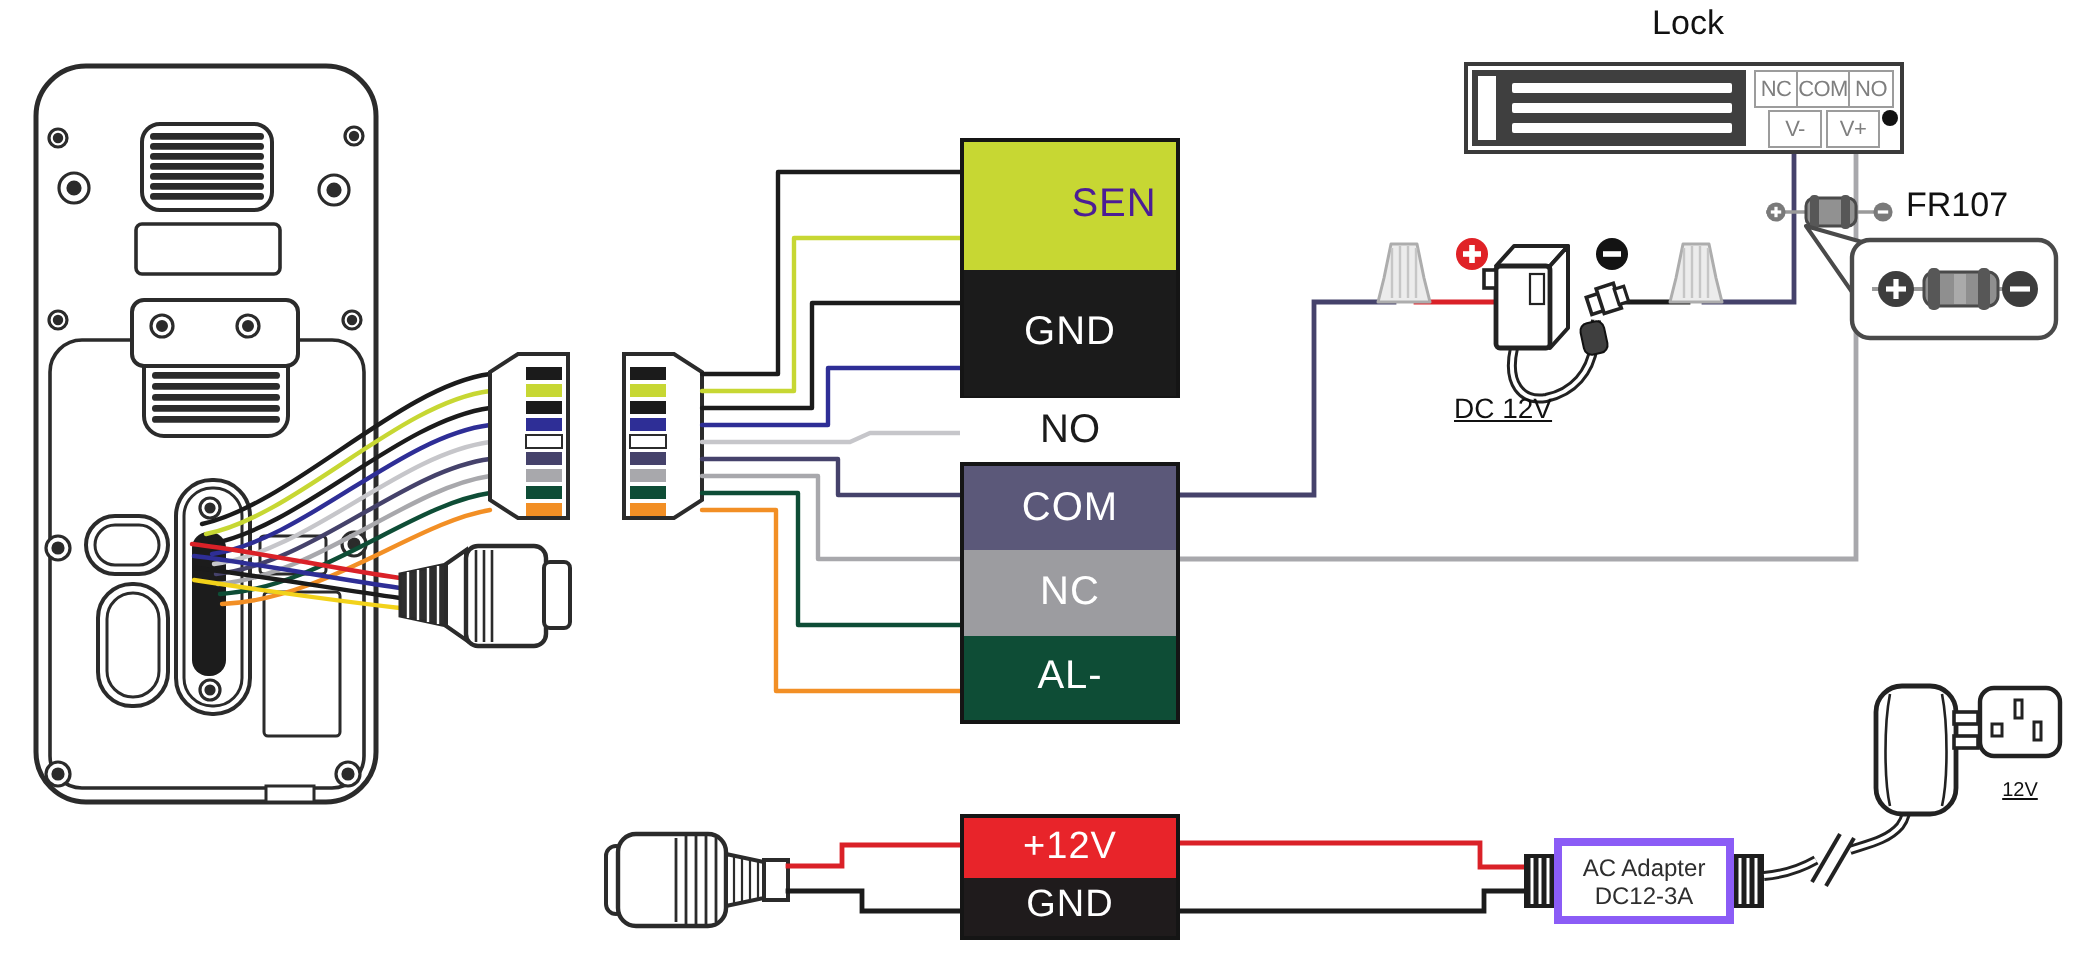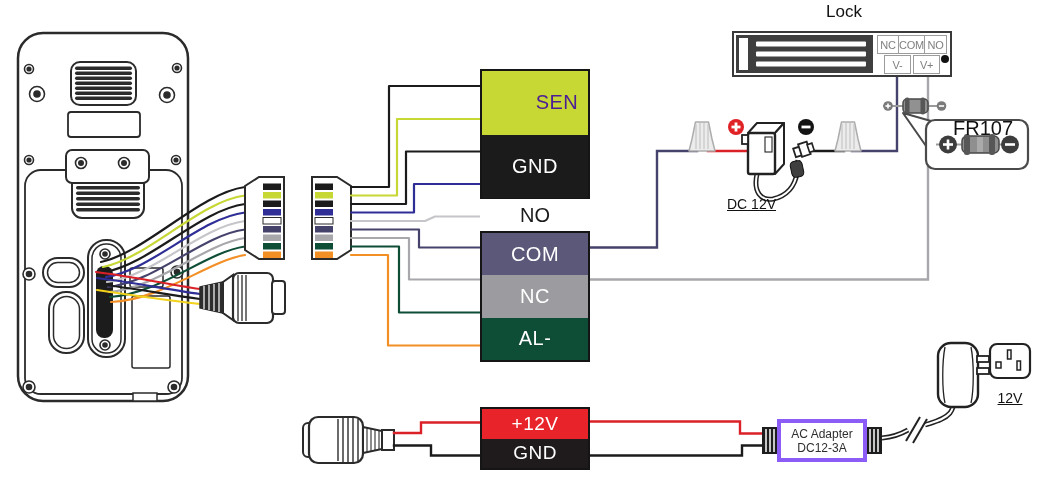--- a/index.html
+++ b/index.html
@@ -334,21 +334,21 @@
 
   <div class="abs caption" style="left:808px;top:2px;width:72px;text-align:center;font-size:17px;">Lock</div>
 
   <div class="abs lockterm" style="left:877px;top:35px;width:22px;height:19px;">NC</div>
   <div class="abs lockterm" style="left:898px;top:35px;width:27px;height:19px;">COM</div>
   <div class="abs lockterm" style="left:924px;top:35px;width:23px;height:19px;">NO</div>
   <div class="abs lockterm" style="left:884px;top:55px;width:27px;height:19px;">V-</div>
   <div class="abs lockterm" style="left:913px;top:55px;width:27px;height:19px;">V+</div>
   <div class="abs" style="left:941px;top:55px;width:8px;height:8px;border-radius:50%;background:#111;"></div>
 
-  <div class="abs caption" style="left:953px;top:93px;width:78px;font-size:20px;margin-top:24px;">FR107</div>
+  <div class="abs caption" style="left:953px;top:93px;width:78px;font-size:17px;">FR107</div>
   <div class="abs caption" style="left:727px;top:196px;width:97px;text-align:left;font-size:14px;text-decoration:underline;">DC 12V</div>
 
   <div class="abs tgroup" style="left:480px;top:69px;width:110px;height:131px;">
     <div class="trow" style="background-color: rgb(199, 215, 51); color: #4c1d95; padding-left: 44px;">SEN</div>
     <div class="trow" style="background-color: rgb(27, 27, 27); color: rgb(255, 255, 255);">GND</div>
   </div>
   <div class="abs trow-no" style="left: 480px; top: 199px; width: 110px; height: 32px; color: rgb(27, 27, 27);">NO</div>
   <div class="abs tgroup" style="left:480px;top:231px;width:110px;height:131px;">
     <div class="trow" style="background-color: rgb(91, 88, 121); color: rgb(255, 255, 255);">COM</div>
     <div class="trow" style="background-color: rgb(156, 156, 160); color: rgb(255, 255, 255);">NC</div>
@@ -358,15 +358,15 @@
   <div class="abs tgroup" style="left:480px;top:407px;width:110px;height:63px;">
     <div class="trow" style="font-size: 19px; background-color: rgb(232, 36, 42); color: rgb(255, 255, 255);">+12V</div>
     <div class="trow" style="font-size: 19px; background-color: rgb(31, 27, 28); color: rgb(255, 255, 255);">GND</div>
   </div>
 
   <div class="abs acbox" style="left:777px;top:419px;width:90px;height:43px;">
     <span>AC Adapter</span>
     <span>DC12-3A</span>
   </div>
 
-  <div class="abs caption" style="left:986px;top:390px;width:48px;text-align:center;font-size:14px;text-decoration:underline;">12V</div>
+  <div class="abs caption" style="left:986px;top:390px;width:48px;text-align:center;font-size:10px;text-decoration:underline;">12V</div>
 
 </div>
 
 </body></html>

